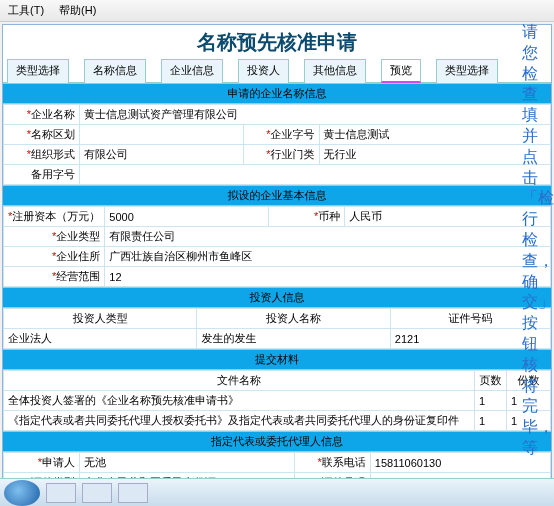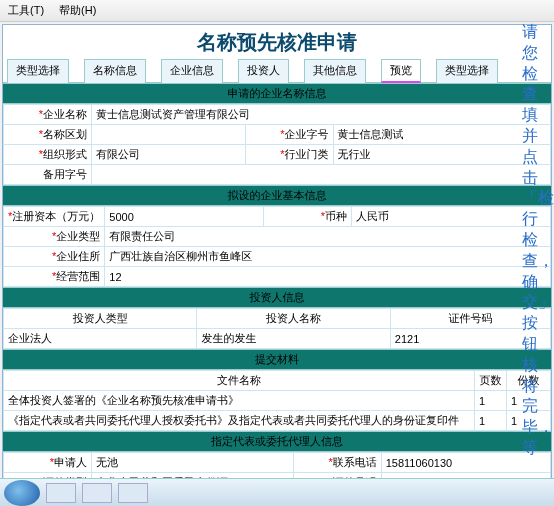--- a/index.html
+++ b/index.html
@@ -4,24 +4,24 @@
 <style>
   * { box-sizing: border-box; margin: 0; padding: 0; }
   body { font-family: "Microsoft YaHei", SimSun, sans-serif; font-size: 11px; background: #f0f0f0; width: 554px; height: 506px; overflow: hidden; position: relative; }
   .menubar { background: linear-gradient(#f8f8f8,#e8e8e8); padding: 3px 8px; font-size: 11px; border-bottom: 1px solid #ccc; }
   .menubar span { margin-right: 12px; }
   .main { border: 1px solid #8fb4d8; background: #fff; margin: 2px; position: relative; }
   .title { text-align: center; color: #0c4a6e; font-size: 20px; font-weight: bold; padding: 4px 0 2px 0; font-family: SimSun; }
   .tabs { display: flex; border-bottom: 1px solid #9cc; padding-left: 4px; gap:15px;}
   .tab { padding: 3px 8px; font-size: 11px; border: 1px solid #9cc; border-bottom: none; background: #eaf4fb; cursor: pointer; position: relative; top:1px;}
   .tab.active { background: #fff; border-bottom:2px solid #d946ef;}
-  .section-hdr { background: #0f766e; text-align: center; padding: 2px; font-size: 11px; border-top:1px solid #9cc; border-bottom:1px solid #9cc;}
+  .section-hdr { background: #0ea5e9; text-align: center; padding: 2px; font-size: 11px; border-top:1px solid #9cc; border-bottom:1px solid #9cc;}
   table.form { width: 100%; border-collapse: collapse; }
   table.form td { border: 1px solid #cde5f0; padding: 2px 4px; font-size: 11px; height: 18px; background:#fff;}
-  td.lbl { background: #eaf4fb; text-align: right; width: 88px; white-space: nowrap;}
+  td.lbl { background: #eaf4fb; text-align: right; width: 76px; white-space: nowrap;}
   td.lbl2 { background: #eaf4fb; text-align: center; white-space:nowrap;border-radius:8px;}
   .req { color: #d00; }
   .sidenote { position:absolute; right:2px; top:22px; width:30px; font-size:16px; color:#2a6ec9; line-height:1.3; }
   .taskbar { position:absolute; bottom:0; left:0; right:0; height:28px; background:linear-gradient(#eaf4fb,#c8dceb); border-top:1px solid #9cc; display:flex; align-items:center;}
   .startorb { width:36px; height:26px; margin-left:4px; border-radius:50%; background:radial-gradient(circle at 40% 40%, #7ec0ee,#1e5fa8); }
   .taskicon { width:30px; height:20px; margin-left:6px; background:#dce9f5; border:1px solid #aac;}
   .col-page{width:32px;} .col-copy{width:44px;}
 </style>
 </head>
 <body>

